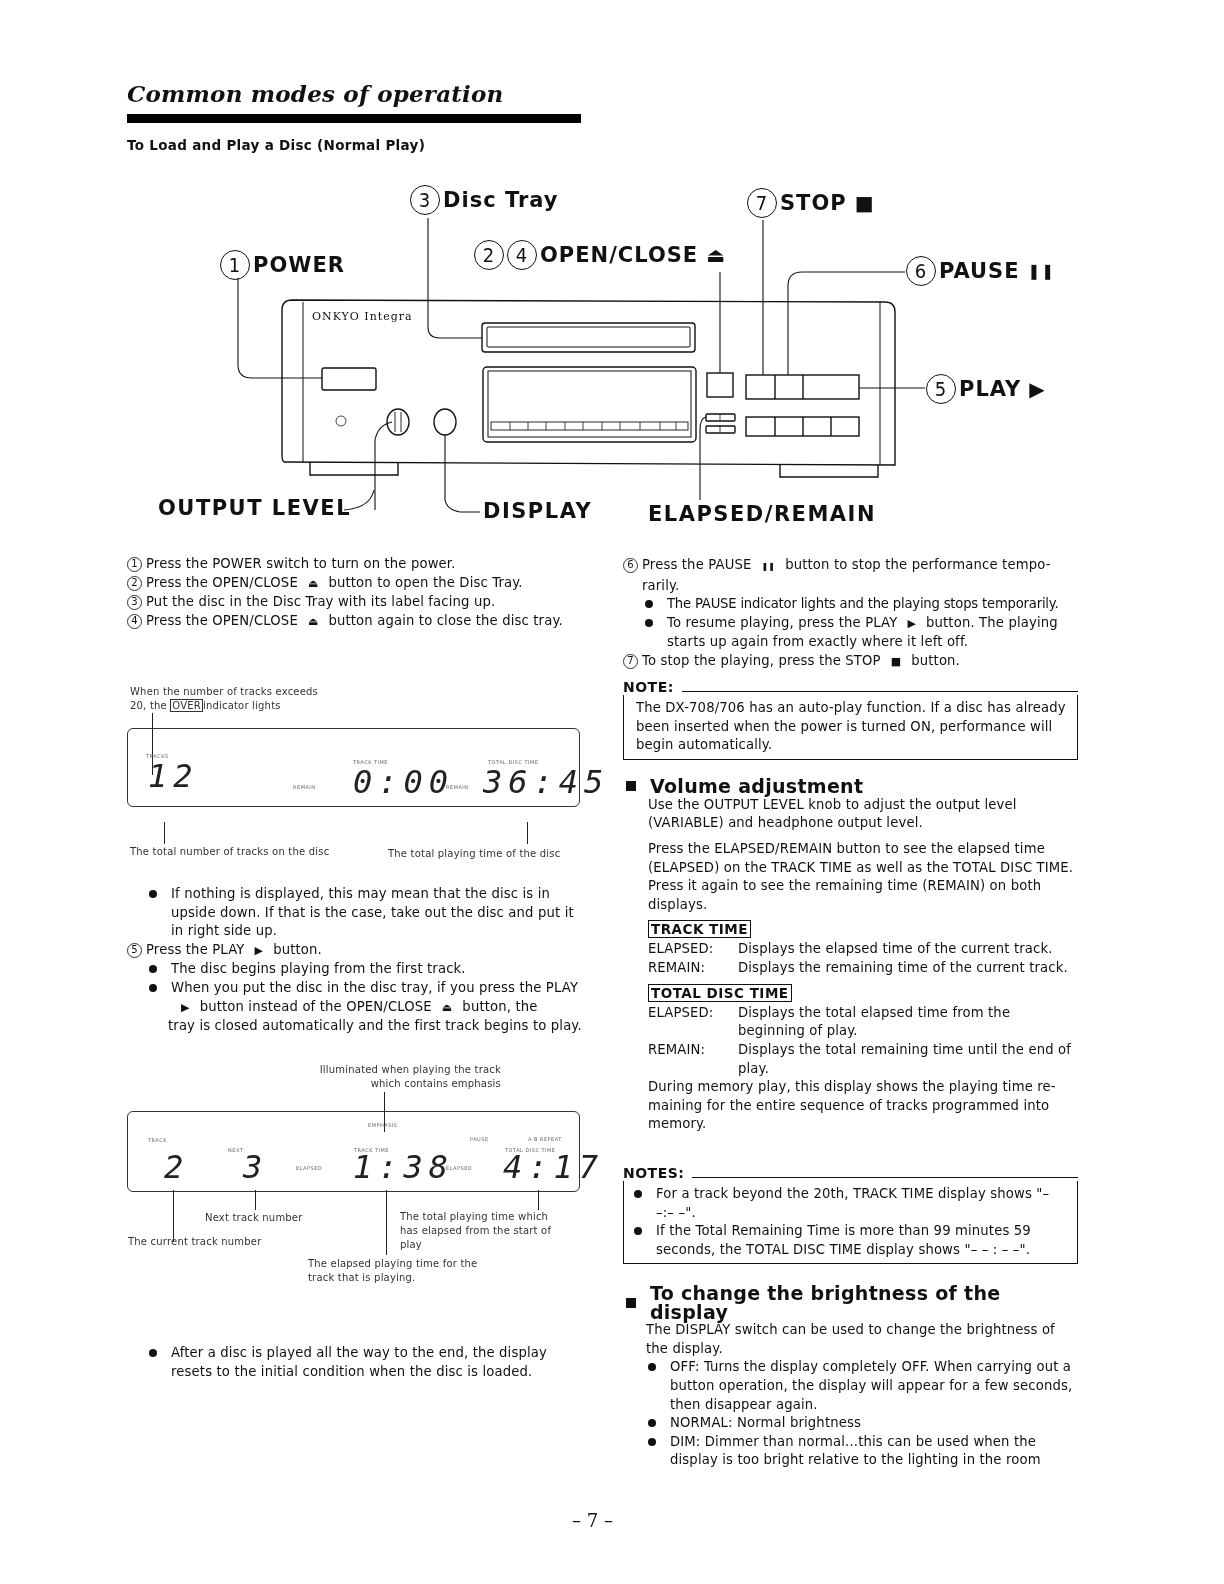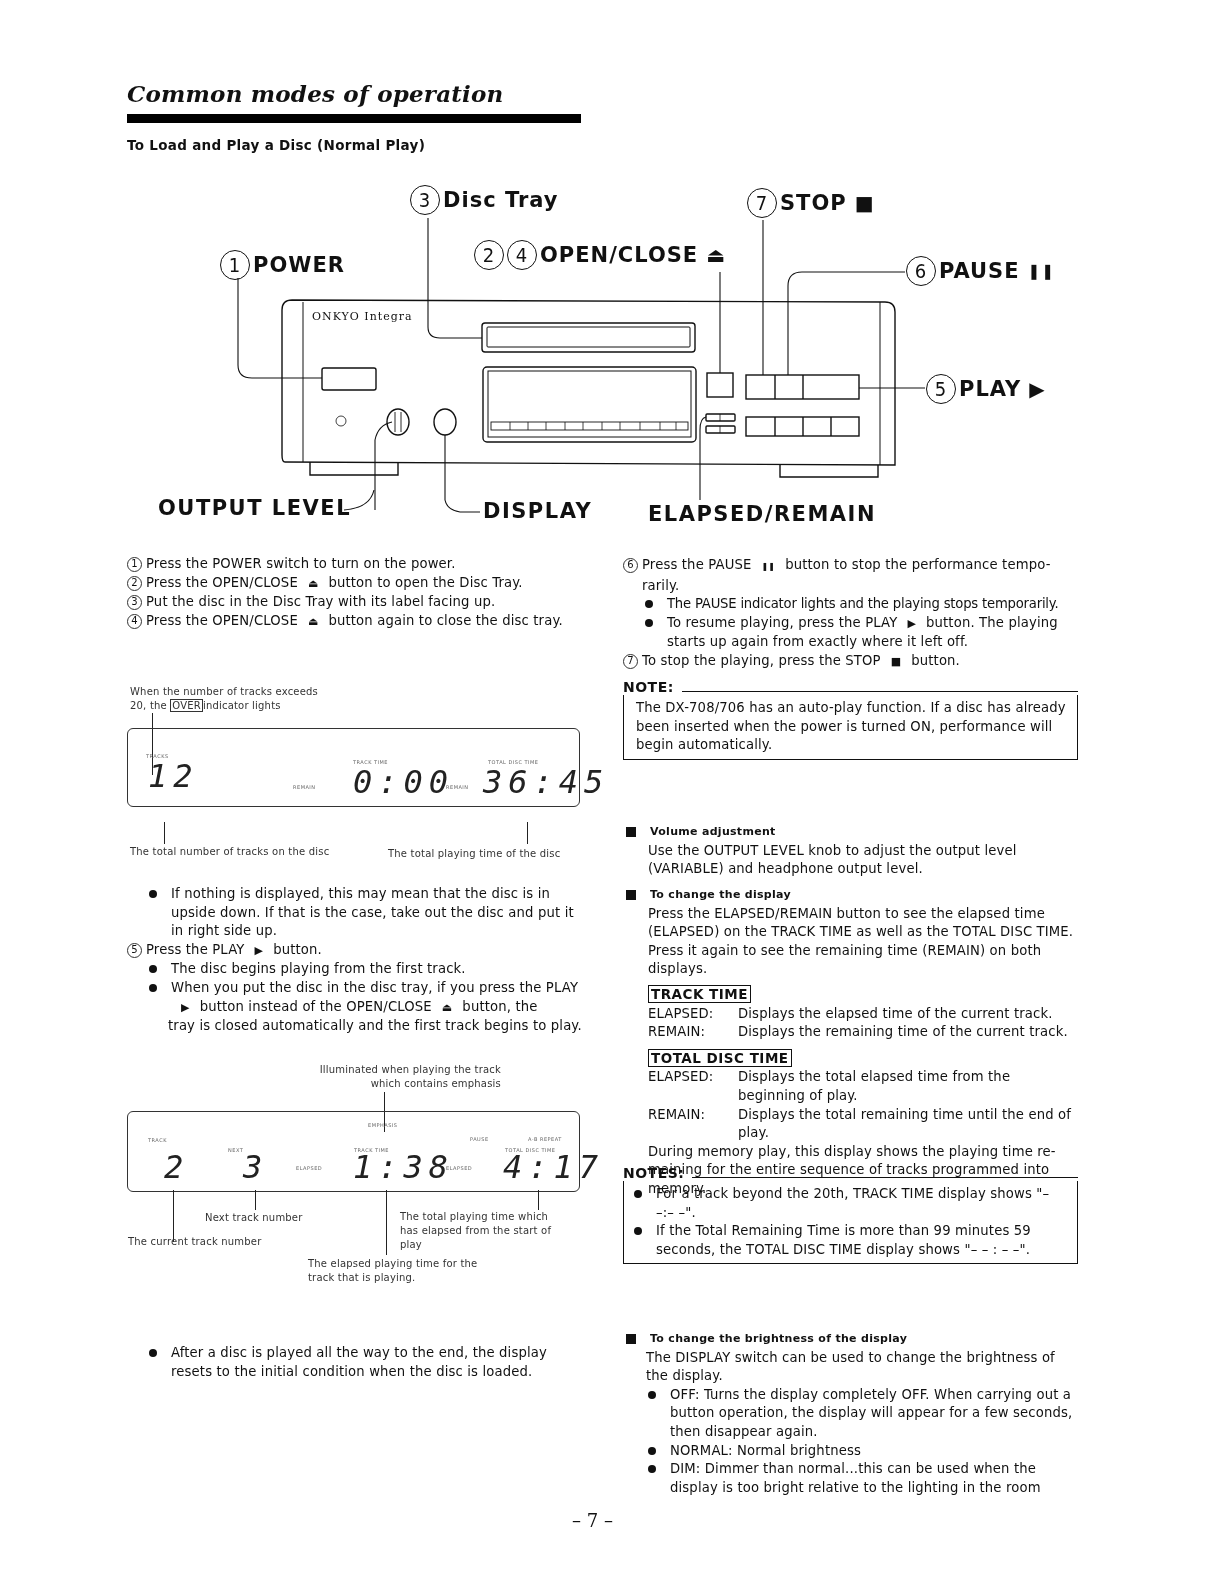--- a/index.html
+++ b/index.html
@@ -27,21 +27,21 @@
   .bdot { width: 8px; height: 8px; background: #111; border-radius: 50%; margin-top: 5px; margin-right: 14px; flex-shrink: 0; }
   .sym { display: inline-block; margin: 0 10px; font-size: 11px; }
 
   .small-cap { font-size: 10px; line-height: 14px; color: #333; letter-spacing: 0.2px; }
   .over-box { border: 1px solid #333; padding: 0 1px; }
 
   .lcd { border: 1.3px solid #333; border-radius: 6px; }
   .seg { font-family: "DejaVu Sans Mono", monospace; font-style: italic; font-size: 32px; color: #222; letter-spacing: 6px; font-weight: 200; }
   .tiny { font-size: 5px; color: #666; letter-spacing: 0.5px; }
 
-  .sec-head { font-weight: bold; font-size: 11px; display: flex; align-items: center; letter-spacing: 0.3px; margin-top: 46px; }
+  .sec-head { font-weight: bold; font-size: 19px; display: flex; align-items: center; letter-spacing: 0.3px; }
   .sq { width: 10px; height: 10px; background: #111; margin-right: 14px; }
   .note-head { font-size: 14px; font-weight: bold; letter-spacing: 0.5px; display: flex; align-items: flex-end; }
   .note-rule { flex: 1; border-bottom: 1.2px solid #111; margin-left: 8px; margin-bottom: 3px; }
   .boxed { border: 1.2px solid #111; display: inline-block; padding: 0 2px; font-weight: bold; font-size: 13.5px; letter-spacing: 0.5px; line-height: 16px; }
   .dt { display: flex; }
   .dt .k { width: 90px; flex-shrink: 0; }
   .page-num { left: 572px; top: 1510px; font-size: 18px; font-family: "DejaVu Serif", serif; }
 </style>
 </head>
 <body>
@@ -286,24 +286,20 @@
 
 <div class="abs col" style="left:626px;top:777px;width:455px;">
   <div class="sec-head">
       <span class="sq"></span>
       <span>Volume adjustment</span>
     </div>
   <div style="padding-left:22px;">Use the OUTPUT LEVEL knob to adjust the output level (VARIABLE) and headphone output level.</div>
 </div>
 
 <div class="abs col" style="left:626px;top:840px;width:455px;">
-  <div class="sec-head">
-      <span class="sq"></span>
-      <span>To change the display</span>
-    </div>
   <div style="padding-left:22px;">Press the ELAPSED/REMAIN button to see the elapsed time (ELAPSED) on the TRACK TIME as well as the TOTAL DISC TIME. Press it again to see the remaining time (REMAIN) on both displays.</div>
   <div style="padding-left:22px;margin-top:6px;">
     <span class="boxed">TRACK TIME</span>
     <div class="dt">
         <span class="k">ELAPSED:</span>
         <span>Displays the elapsed time of the current track.</span>
       </div>
     <div class="dt">
         <span class="k">REMAIN:</span>
         <span>Displays the remaining time of the current track.</span>

